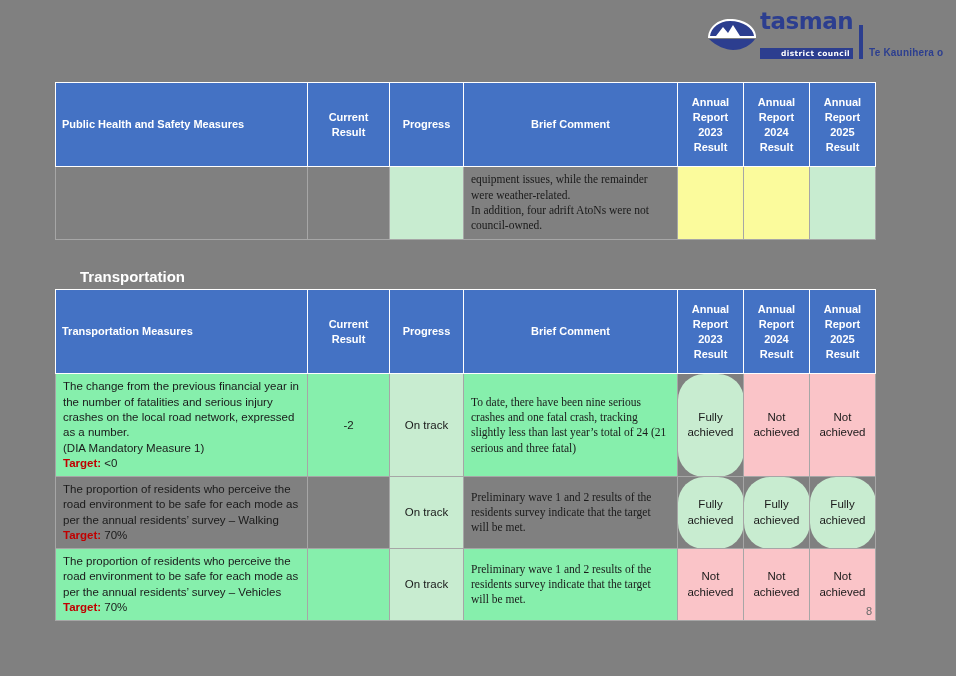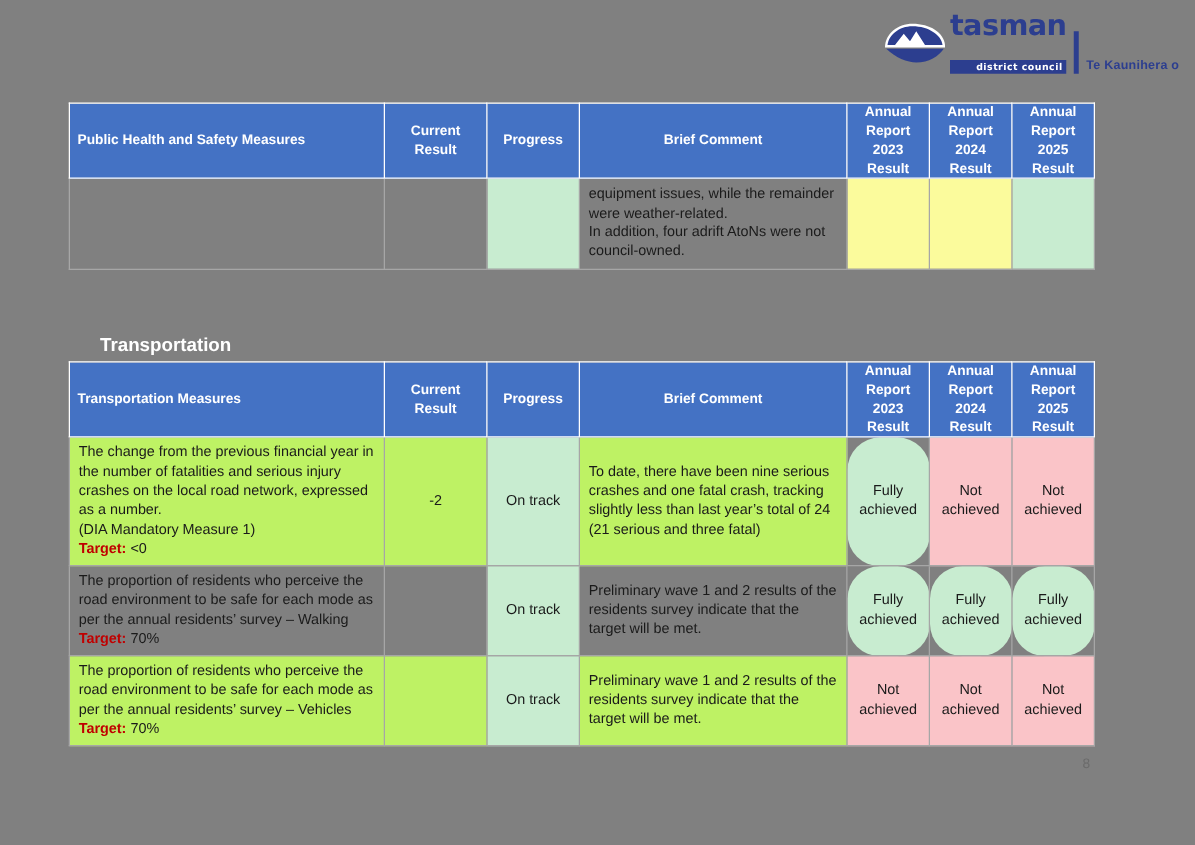--- a/index.html
+++ b/index.html
@@ -95,42 +95,42 @@
     border-collapse: collapse;
     table-layout: fixed;
     font-family: "Liberation Sans", sans-serif;
   }
   table.measure-table th {
     background: #4472c4;
     color: #ffffff;
     font-size: 11px;
     font-weight: bold;
     border: 1px solid #ffffff;
-    padding: 0 6px;
+    padding: 12px 6px;
     vertical-align: middle;
     line-height: 1.35;
   }
   th.col-measure   { text-align: left; }
   th.col-center    { text-align: center; }
 
   table.measure-table td {
     border: 1px solid #a6a6a6;
     font-size: 11.5px;
     color: #1a1a1a;
     vertical-align: middle;
     padding: 5px 7px;
     line-height: 1.33;
   }
   td.cell-measure  { text-align: left; vertical-align: top; }
   td.cell-center   { text-align: center; }
-  td.cell-comment  { text-align: left; vertical-align: middle; }
+  td.cell-comment  { text-align: left; vertical-align: middle; font-family: Liberation Serif, serif; }
 
   
   .bg-transparent { background: transparent; }
-  .bg-lightblue   { background: #bef264; }
+  .bg-lightblue   { background: #86efac; }
   .bg-green       { background: #c8ecd0; }
   .bg-yellow      { background: #fbfb9c; }
   .bg-pink        { background: #fac4c8; }
 
   
   .status-ok   { color: #1f7a34; border-radius: 26px; }
   .status-bad  { color: #b0202e; }
 
   .target-label {
     color: #c00000;

